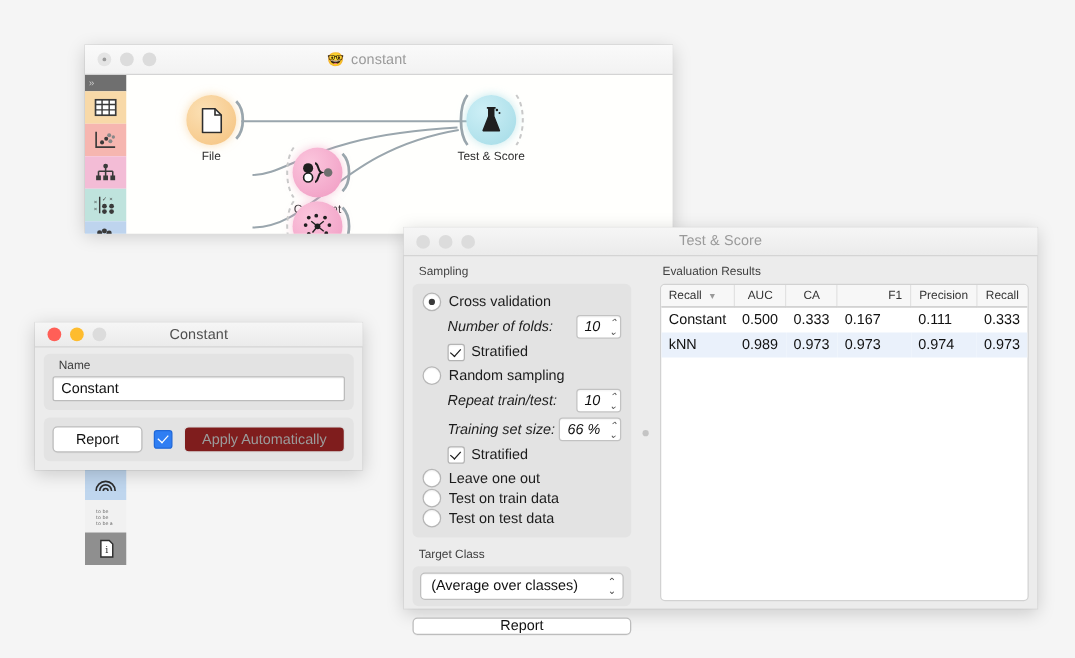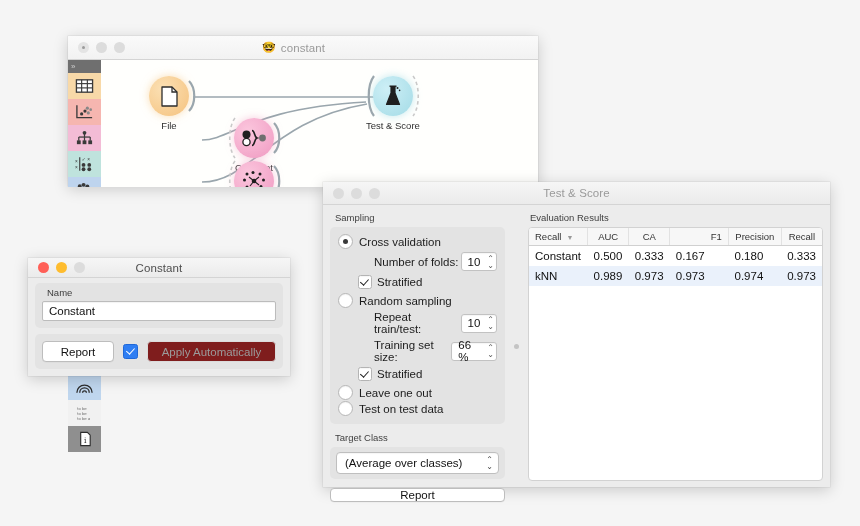--- a/index.html
+++ b/index.html
@@ -45,21 +45,21 @@
   .col-right{flex:1;display:flex;flex-direction:column;justify-content:center;}
   .grp-label{font-size:9.5px;color:#414141;margin:1px 0 4px 5px;}
   .box{background:#e3e3e3;border-radius:5px;padding:7px 8px;}
   .radio-row{display:flex;align-items:center;margin-bottom:3px;}
   .radio{width:13px;height:13px;border-radius:50%;background:#fff;
     border:.5px solid #b6b6b6;box-shadow:inset 0 1px 1px rgba(0,0,0,.05);
     margin-right:6px;flex:none;position:relative;}
   .radio.on::after{content:"";position:absolute;left:4px;top:4px;width:5px;height:5px;
     border-radius:50%;background:#3a3a3a;}
   .rlabel{font-size:11.5px;color:#1c1c1c;}
-  .indent{margin-left:36px;display:flex;align-items:center;margin-bottom:4px;}
+  .indent{margin-left:20px;display:flex;align-items:center;margin-bottom:4px;font-style:italic;}
   .fl-label{font-size:11.5px;color:#1c1c1c;}
   .spin{margin-left:auto;height:17px;background:#fff;border:.5px solid #c2c2c2;border-radius:3px;
     display:flex;align-items:center;padding:0 2px 0 6px;box-shadow:inset 0 1px 1px rgba(0,0,0,.04);}
   .spin .val{font-size:11.5px;color:#111;}
   .spin .arrows{margin-left:7px;font-size:8px;color:#555;line-height:7px;display:flex;
     flex-direction:column;}
   .chk-row{margin-left:20px;display:flex;align-items:center;margin-bottom:4px;}
   .chk{width:12px;height:12px;border-radius:2.5px;background:#fff;border:.5px solid #b4b4b4;
     margin-right:5px;position:relative;flex:none;box-shadow:inset 0 1px 1px rgba(0,0,0,.04);}
   .chk.on::after{content:"";position:absolute;left:3.2px;top:.6px;width:3.5px;height:7px;
@@ -405,20 +405,24 @@
           <span class="chk on"></span>
           <span class="rlabel">Stratified</span>
         </div>
 
         <div class="radio-row tight">
           <span class="radio"></span>
           <span class="rlabel">Leave one out</span>
         </div>
         <div class="radio-row tight">
           <span class="radio"></span>
+          <span class="rlabel">Test on train data</span>
+        </div>
+        <div class="radio-row tight">
+          <span class="radio"></span>
           <span class="rlabel">Test on test data</span>
         </div>
       </div>
 
       <div class="grp-label" style="margin-top:8px;">Target Class</div>
       <div class="box" style="padding:5px 6px;">
         <div class="select">
           <span class="sv">(Average over classes)</span>
           <span class="sa">
               <span>⌃</span>
@@ -449,21 +453,21 @@
               <th style="width:70px;">Precision</th>
               <th style="border-right:none;">Recall</th>
             </tr>
           </thead>
           <tbody>
             <tr>
               <td>Constant</td>
               <td>0.500</td>
               <td>0.333</td>
               <td>0.167</td>
-              <td>0.180</td>
+              <td>0.111</td>
               <td>0.333</td>
             </tr>
             <tr class="alt">
               <td>kNN</td>
               <td>0.989</td>
               <td>0.973</td>
               <td>0.973</td>
               <td>0.974</td>
               <td>0.973</td>
             </tr>

